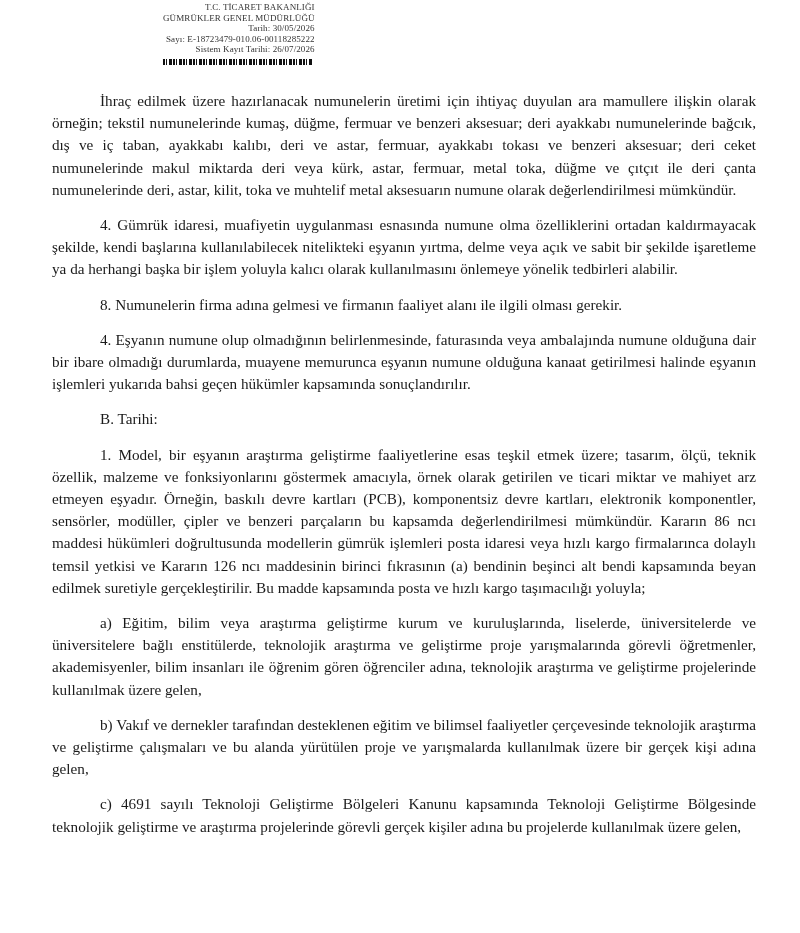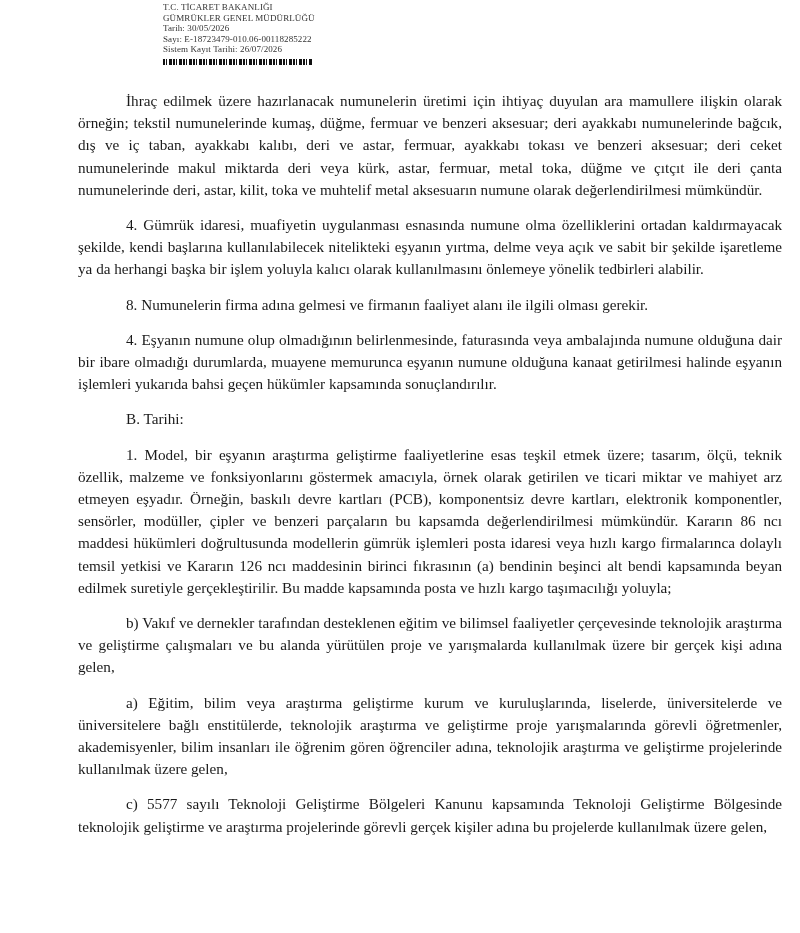--- a/index.html
+++ b/index.html
@@ -1,23 +1,23 @@
 <!DOCTYPE html>
 <html><head>
 <meta charset="utf-8">
 <style>
   html, body { margin: 0; padding: 0; background: #ffffff; }
   body { width: 800px; height: 933px; position: relative; overflow: hidden;
          font-family: "Liberation Serif", "DejaVu Serif", serif; color: #1a1a1a; }
   .stamp { position: absolute; left: 163px; top: 2px; font-size: 9px; line-height: 10.5px;
            color: #333; font-family: "Liberation Serif", serif; letter-spacing: 0.1px; }
-  .stamp div { white-space: nowrap; }
+  .stamp div { white-space: nowrap; text-align: right; }
   .barcode { margin-top: 4px; height: 6px; width: 150px;
     background: repeating-linear-gradient(90deg, #111 0 2px, #fff 2px 3px, #111 3px 4px, #fff 4px 6px, #111 6px 9px, #fff 9px 10px); }
-  .content { position: absolute; left: 52px; top: 90px; width: 704px; font-size: 15.2px; line-height: 22.2px; margin-left: 26px; }
+  .content { position: absolute; left: 52px; top: 90px; width: 704px; font-size: 15.2px; line-height: 22.2px; }
   .content p { margin: 0 0 13px 0; text-align: justify; text-indent: 48px; }
 </style>
 </head>
 <body>
 
 <div class="stamp">
   <div>T.C. TİCARET BAKANLIĞI</div>
   <div>GÜMRÜKLER GENEL MÜDÜRLÜĞÜ</div>
   <div>Tarih: 30/05/2026</div>
   <div>Sayı: E-18723479-010.06-00118285222</div>
@@ -25,16 +25,16 @@
   <div class="barcode"></div>
 </div>
 
 <div class="content">
   <p>İhraç edilmek üzere hazırlanacak numunelerin üretimi için ihtiyaç duyulan ara mamullere ilişkin olarak örneğin; tekstil numunelerinde kumaş, düğme, fermuar ve benzeri aksesuar; deri ayakkabı numunelerinde bağcık, dış ve iç taban, ayakkabı kalıbı, deri ve astar, fermuar, ayakkabı tokası ve benzeri aksesuar; deri ceket numunelerinde makul miktarda deri veya kürk, astar, fermuar, metal toka, düğme ve çıtçıt ile deri çanta numunelerinde deri, astar, kilit, toka ve muhtelif metal aksesuarın numune olarak değerlendirilmesi mümkündür.</p>
   <p>4. Gümrük idaresi, muafiyetin uygulanması esnasında numune olma özelliklerini ortadan kaldırmayacak şekilde, kendi başlarına kullanılabilecek nitelikteki eşyanın yırtma, delme veya açık ve sabit bir şekilde işaretleme ya da herhangi başka bir işlem yoluyla kalıcı olarak kullanılmasını önlemeye yönelik tedbirleri alabilir.</p>
   <p>8. Numunelerin firma adına gelmesi ve firmanın faaliyet alanı ile ilgili olması gerekir.</p>
   <p>4. Eşyanın numune olup olmadığının belirlenmesinde, faturasında veya ambalajında numune olduğuna dair bir ibare olmadığı durumlarda, muayene memurunca eşyanın numune olduğuna kanaat getirilmesi halinde eşyanın işlemleri yukarıda bahsi geçen hükümler kapsamında sonuçlandırılır.</p>
   <p>B. Tarihi:</p>
   <p>1. Model, bir eşyanın araştırma geliştirme faaliyetlerine esas teşkil etmek üzere; tasarım, ölçü, teknik özellik, malzeme ve fonksiyonlarını göstermek amacıyla, örnek olarak getirilen ve ticari miktar ve mahiyet arz etmeyen eşyadır. Örneğin, baskılı devre kartları (PCB), komponentsiz devre kartları, elektronik komponentler, sensörler, modüller, çipler ve benzeri parçaların bu kapsamda değerlendirilmesi mümkündür. Kararın 86 ncı maddesi hükümleri doğrultusunda modellerin gümrük işlemleri posta idaresi veya hızlı kargo firmalarınca dolaylı temsil yetkisi ve Kararın 126 ncı maddesinin birinci fıkrasının (a) bendinin beşinci alt bendi kapsamında beyan edilmek suretiyle gerçekleştirilir. Bu madde kapsamında posta ve hızlı kargo taşımacılığı yoluyla;</p>
+  <p>a) Eğitim, bilim veya araştırma geliştirme kurum ve kuruluşlarında, liselerde, üniversitelerde ve üniversitelere bağlı enstitülerde, teknolojik araştırma ve geliştirme proje yarışmalarında görevli öğretmenler, akademisyenler, bilim insanları ile öğrenim gören öğrenciler adına, teknolojik araştırma ve geliştirme projelerinde kullanılmak üzere gelen,</p>
   <p>b) Vakıf ve dernekler tarafından desteklenen eğitim ve bilimsel faaliyetler çerçevesinde teknolojik araştırma ve geliştirme çalışmaları ve bu alanda yürütülen proje ve yarışmalarda kullanılmak üzere bir gerçek kişi adına gelen,</p>
-  <p>a) Eğitim, bilim veya araştırma geliştirme kurum ve kuruluşlarında, liselerde, üniversitelerde ve üniversitelere bağlı enstitülerde, teknolojik araştırma ve geliştirme proje yarışmalarında görevli öğretmenler, akademisyenler, bilim insanları ile öğrenim gören öğrenciler adına, teknolojik araştırma ve geliştirme projelerinde kullanılmak üzere gelen,</p>
-  <p>c) 5577 sayılı Teknoloji Geliştirme Bölgeleri Kanunu kapsamında Teknoloji Geliştirme Bölgesinde teknolojik geliştirme ve araştırma projelerinde görevli gerçek kişiler adına bu projelerde kullanılmak üzere gelen,</p>
+  <p>c) 4691 sayılı Teknoloji Geliştirme Bölgeleri Kanunu kapsamında Teknoloji Geliştirme Bölgesinde teknolojik geliştirme ve araştırma projelerinde görevli gerçek kişiler adına bu projelerde kullanılmak üzere gelen,</p>
 </div>
 
 </body></html>

